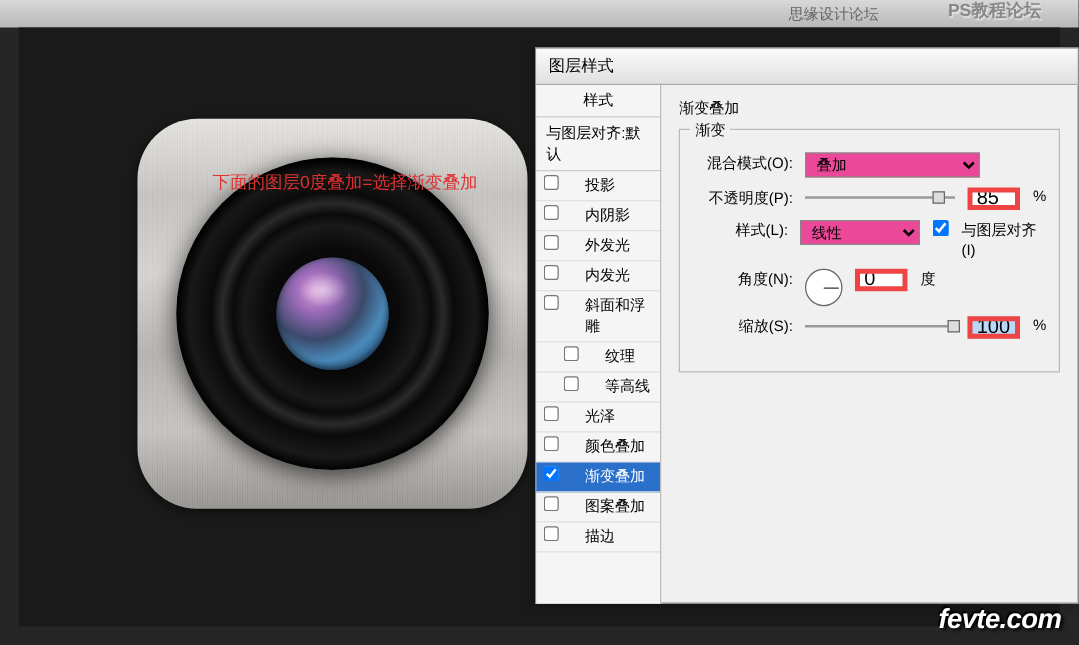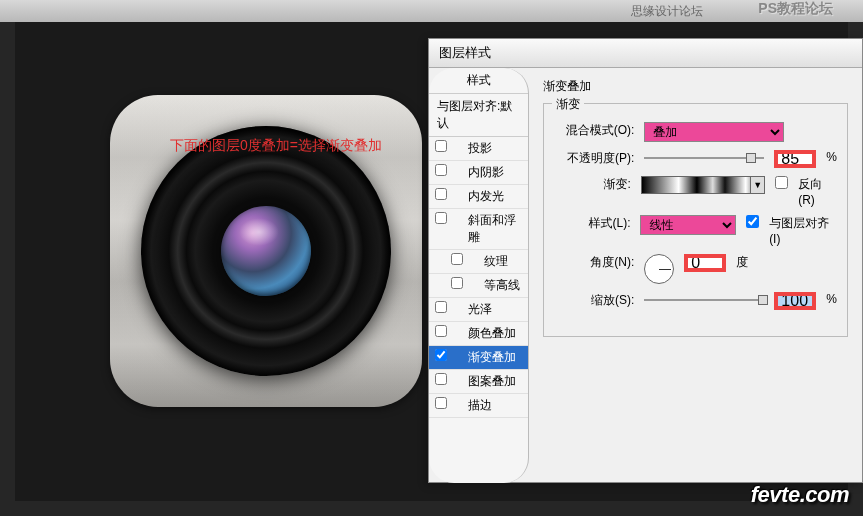--- a/index.html
+++ b/index.html
@@ -25,21 +25,21 @@
     .lens-highlight { position: absolute; top: 12px; left: 18px; width: 40px; height: 28px; border-radius: 50%;
       background: radial-gradient(ellipse, rgba(255,255,255,0.5), transparent 70%); }
     
     .annotation { position: absolute; top: 137px; left: 170px; color: #e03030; font-size: 14px; z-index: 20; }
     
     .dialog { position: absolute; top: 38px; right: 0; width: 435px; height: 445px; background: #f0f0f0; 
       border: 1px solid #888; z-index: 10; box-shadow: -2px 2px 8px rgba(0,0,0,0.3); }
     .dialog-title { background: linear-gradient(#fafafa, #e0e0e0); padding: 5px 10px; font-size: 13px; border-bottom: 1px solid #aaa; }
     .dialog-body { display: flex; height: calc(100% - 28px); }
     
-    .style-list { width: 115px; border-right: 1px solid #bbb; background: #f5f5f5; border-radius: 25px; }
+    .style-list { width: 115px; border-right: 1px solid #bbb; background: #f5f5f5; }
     .style-header { padding: 4px 8px; font-size: 12px; border-bottom: 1px solid #ccc; text-align: center; }
     .style-subheader { padding: 4px 8px; font-size: 12px; border-bottom: 1px solid #ccc; }
     .style-item { padding: 3px 6px; font-size: 12px; display: flex; align-items: flex-start; gap: 21px; border-bottom: 1px solid #e0e0e0; }
     .style-item.selected { background: #2a6fc9; color: #fff; }
     .style-item.indent { padding-left: 22px; }
     .style-item input[type=checkbox] { width: 12px; height: 12px; }
     
     .settings-panel { flex: 1; padding: 10px 14px; font-size: 12px; }
     .settings-title { margin-bottom: 8px; }
     .fieldset { border: 1px solid #bbb; padding: 10px 10px 18px 10px; position: relative; }
@@ -95,20 +95,24 @@
           <div class="style-item">
             <input type="checkbox" style="">
             <span>投影</span>
           </div>
           <div class="style-item">
             <input type="checkbox" style="">
             <span>内阴影</span>
           </div>
           <div class="style-item">
             <input type="checkbox" style="">
+            <span>外发光</span>
+          </div>
+          <div class="style-item">
+            <input type="checkbox" style="">
             <span>内发光</span>
           </div>
           <div class="style-item">
             <input type="checkbox" style="">
             <span>斜面和浮雕</span>
           </div>
           <div class="style-item indent">
             <input type="checkbox" style="">
             <span>纹理</span>
           </div>
@@ -154,28 +158,20 @@
         <div class="form-row">
           <span class="form-label">不透明度(P):</span>
           <div class="slider-track">
             <div class="slider-line"></div>
             <div class="slider-thumb" style="left:85%"></div>
           </div>
           <input class="num-input" value="85" style="">
           <span>%</span>
         </div>
 
-        <div class="form-row">
-          <span class="form-label">渐变:</span>
-          <div class="gradient-preview">
-            <div class="gradient-arrow">▼</div>
-          </div>
-          <input type="checkbox" style="">
-          <span>反向(R)</span>
-        </div>
 
         <div class="form-row">
           <span class="form-label">样式(L):</span>
           <select class="select">
             <option>线性</option>
           </select>
           <input type="checkbox" checked="" style="">
           <span>与图层对齐(I)</span>
         </div>
 

